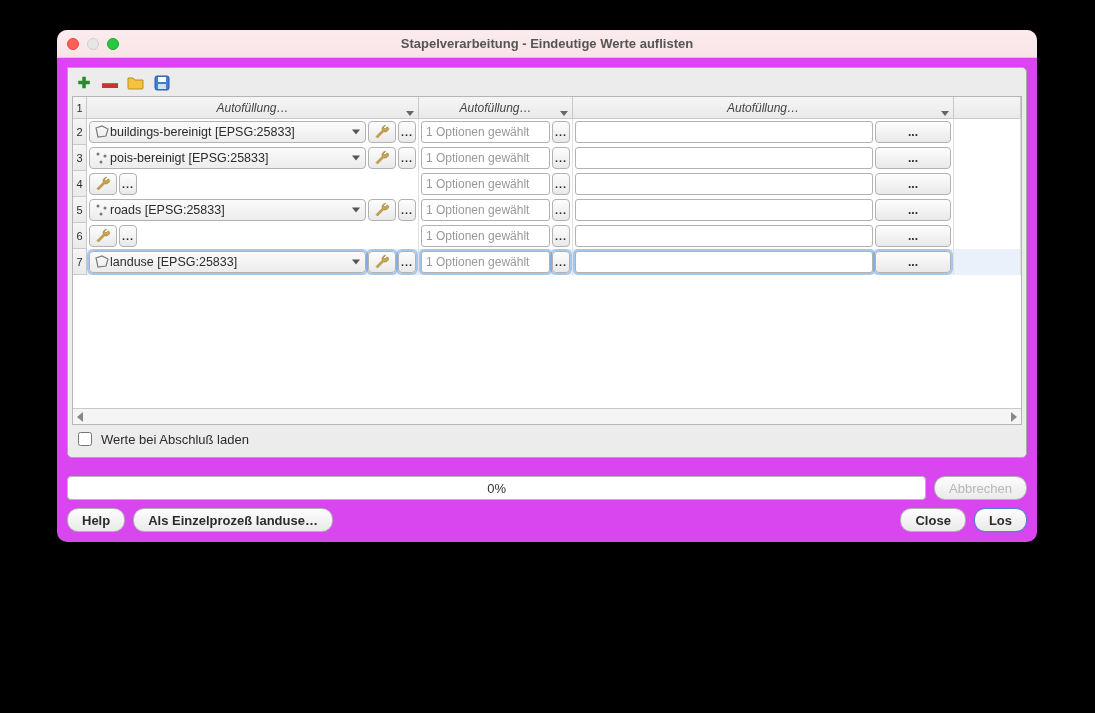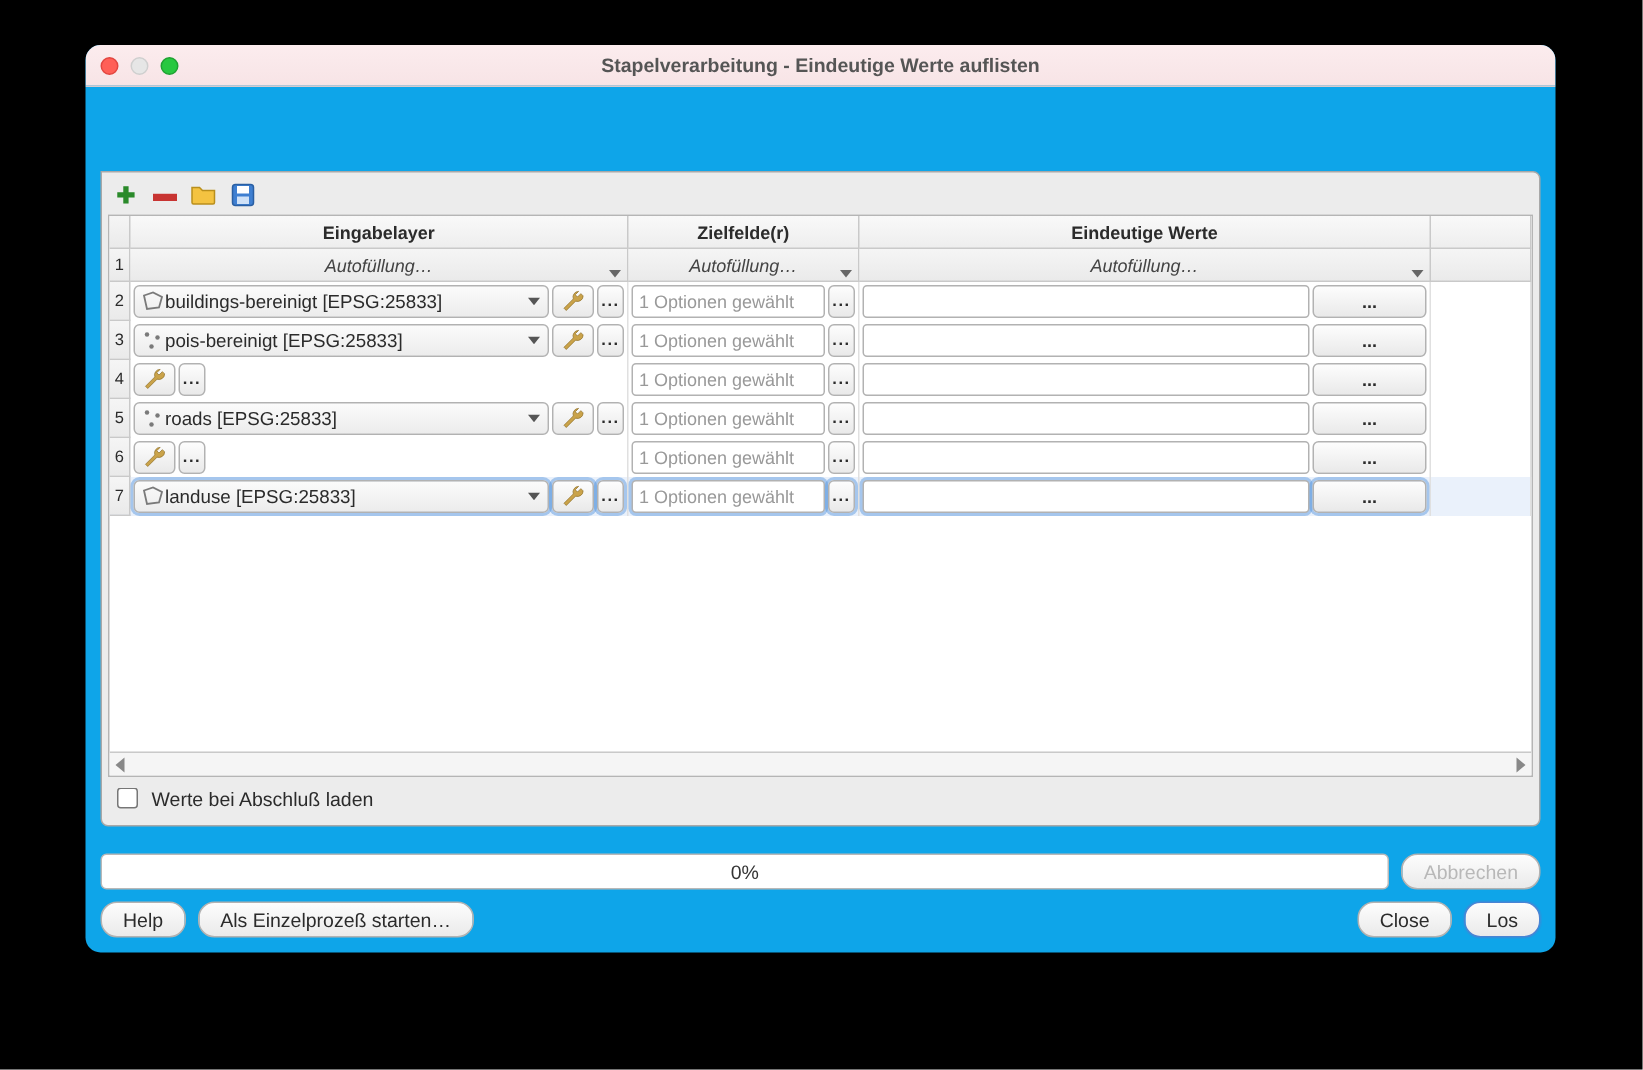--- a/index.html
+++ b/index.html
@@ -9,28 +9,27 @@
     font-family: -apple-system, "Helvetica Neue", Arial, sans-serif;
     font-size: 13px;
     color: #2b2b2b;
     width: 1095px;
     height: 713px;
     position: relative;
   }
   .window {
     position: absolute;
     left: 57px; top: 30px;
-    width: 980px; height: 605px;
-    background: #0ea5e9;
+    width: 980px; height: 512px;
+    background: #d946ef;
     border-radius: 10px;
     box-shadow: 0 20px 60px rgba(0,0,0,0.5);
     display: flex;
     flex-direction: column;
     overflow: hidden;
-    gap: 47px;
   }
   .titlebar {
     height: 28px;
     display: flex;
     align-items: center;
     padding: 0 10px;
     position: relative;
     background: linear-gradient(#fcecee,#f7e4e6);
     border-bottom: 1px solid #d8cacc;
   }
@@ -228,21 +227,21 @@
   }
   .btn {
     height:24px;padding:0 14px;
     border:1px solid #b2b2b2;border-radius:11px;
     background:linear-gradient(#fdfdfd,#eaeaea);
     font-size:13px;display:flex;align-items:center;justify-content:center;
   }
   .btn.disabled { color:#b8b8b8;}
   .btn.primary { border-color:#4a84d4; box-shadow:0 0 0 1px rgba(74,132,212,0.25);}
   .button-row {
-    display:flex; gap:8px; padding:8px 0 0 0;
+    display:flex; gap:8px; padding:8px 0 0 0;font-weight:bold;
   }
   .button-row .spacer { flex:1;}
 </style>
 </head>
 <body>
 
 <div class="window">
   <div class="titlebar">
     <div class="traffic">
       <div class="tl red"></div>
@@ -266,27 +265,20 @@
         <div class="tool save">
           <svg width="16" height="16" viewBox="0 0 16 16">
               <rect x="1" y="1" width="14" height="14" rx="2" fill="#3f7fd1" stroke="#2a5fa3"></rect>
               <rect x="4" y="2" width="8" height="5" fill="#fff"></rect>
               <rect x="4" y="9" width="8" height="5" fill="#cfe1f7"></rect>
             </svg>
         </div>
       </div>
 
       <div class="grid">
-        <div class="grid-head">
-          <div class="row-index"></div>
-          <div class="hcell c-layer">Eingabelayer</div>
-          <div class="hcell c-target">Zielfelde(r)</div>
-          <div class="hcell c-unique">Eindeutige Werte</div>
-          <div class="hcell c-last"></div>
-        </div>
         <div class="grid-head autofill-row">
           <div class="row-index">1</div>
           <div class="hcell c-layer">
               <span>Autofüllung…</span>
               <span class="tri"></span>
             </div>
           <div class="hcell c-target">
               <span>Autofüllung…</span>
               <span class="tri"></span>
             </div>
@@ -472,20 +464,20 @@
       </div>
     </div>
 
     <div class="progress-row">
       <div class="progress">0%</div>
       <div class="btn disabled">Abbrechen</div>
     </div>
 
     <div class="button-row">
       <div class="btn">Help</div>
-      <div class="btn">Als Einzelprozeß starten…</div>
+      <div class="btn">Als Einzelprozeß landuse…</div>
       <div class="spacer"></div>
       <div class="btn">Close</div>
       <div class="btn primary">Los</div>
     </div>
 
   </div>
 </div>
 
 </body></html>

